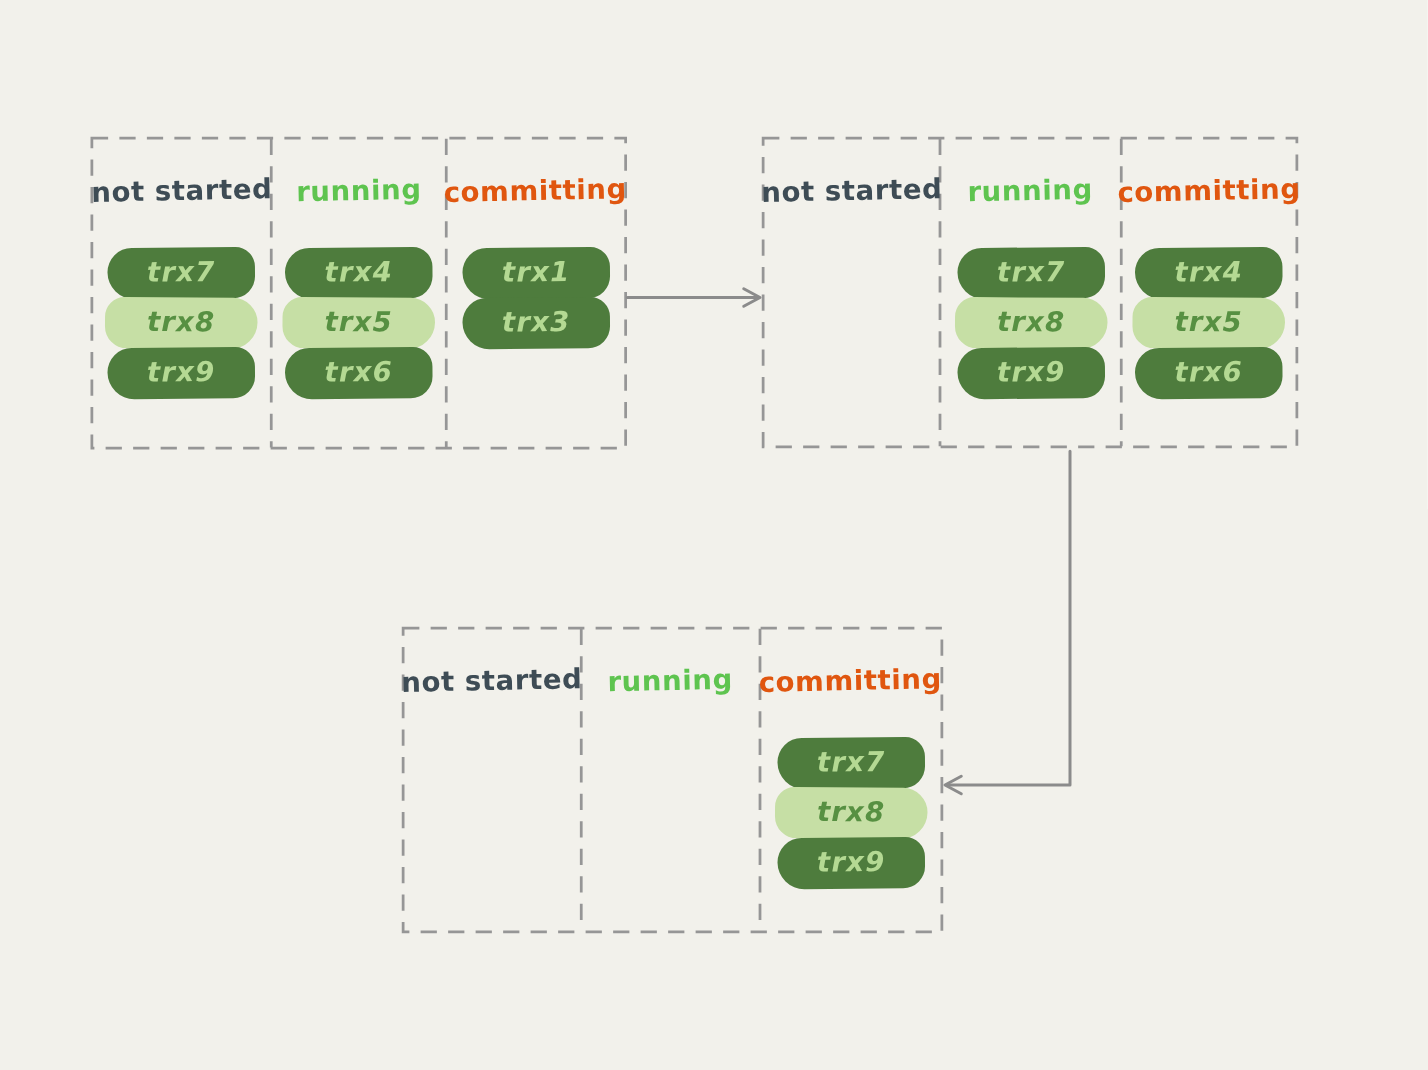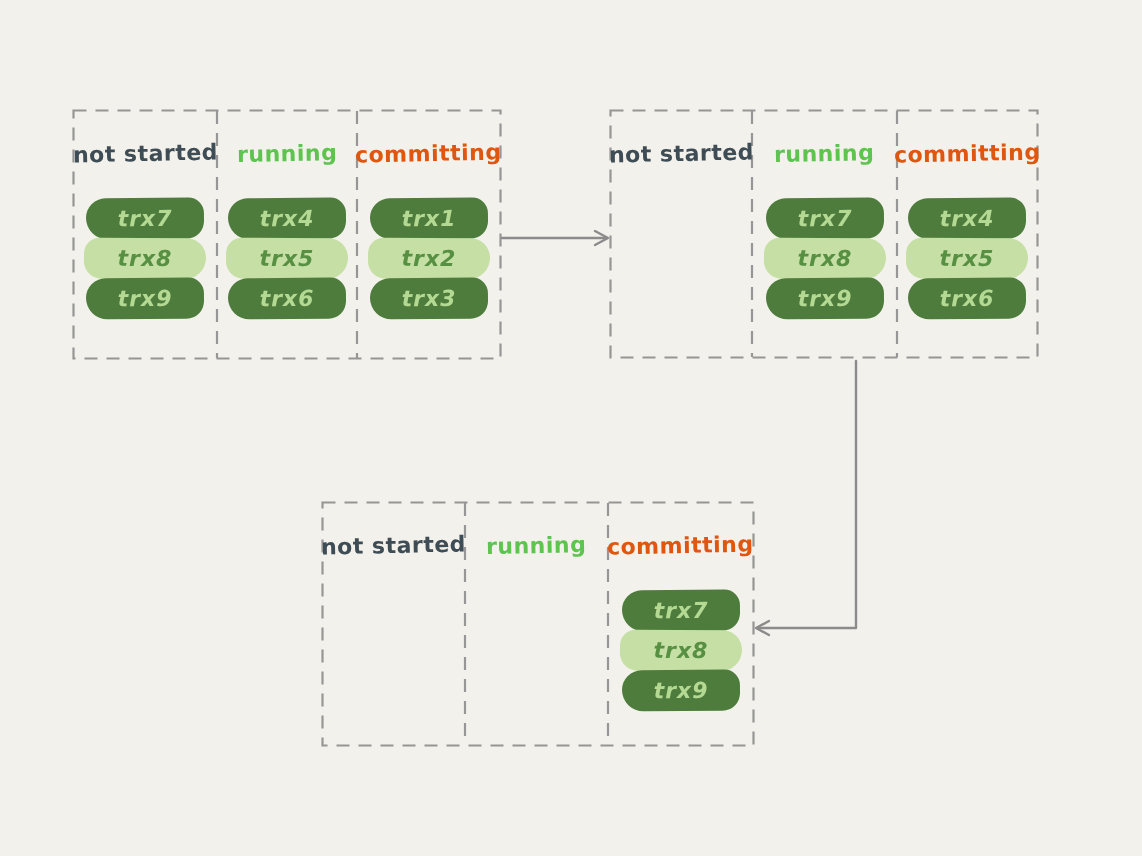--- a/index.html
+++ b/index.html
@@ -132,21 +132,20 @@
       <div class="pills">
         <div class="pill dark">trx4</div>
         <div class="pill light">trx5</div>
         <div class="pill dark">trx6</div>
       </div>
     </div>
     <div class="col" style="width:143px;">
       <div class="col-header h-orange">committing</div>
       <div class="pills">
         <div class="pill dark">trx1</div>
-        <div class="pill light">trx2</div>
         <div class="pill dark">trx3</div>
       </div>
     </div>
   </section>
 
   <section class="panel" style="left:610px; top:110px; width:427px; height:247px;">
     <div class="col" style="width:142px;">
       <div class="col-header h-slate">not started</div>
       <div class="pills"></div>
     </div>

